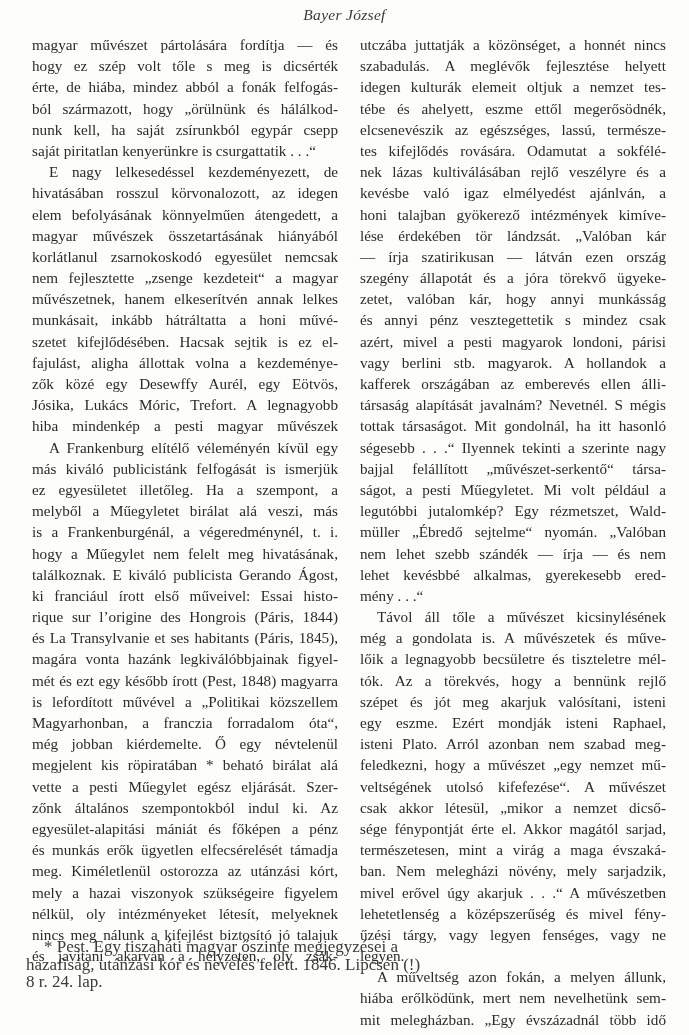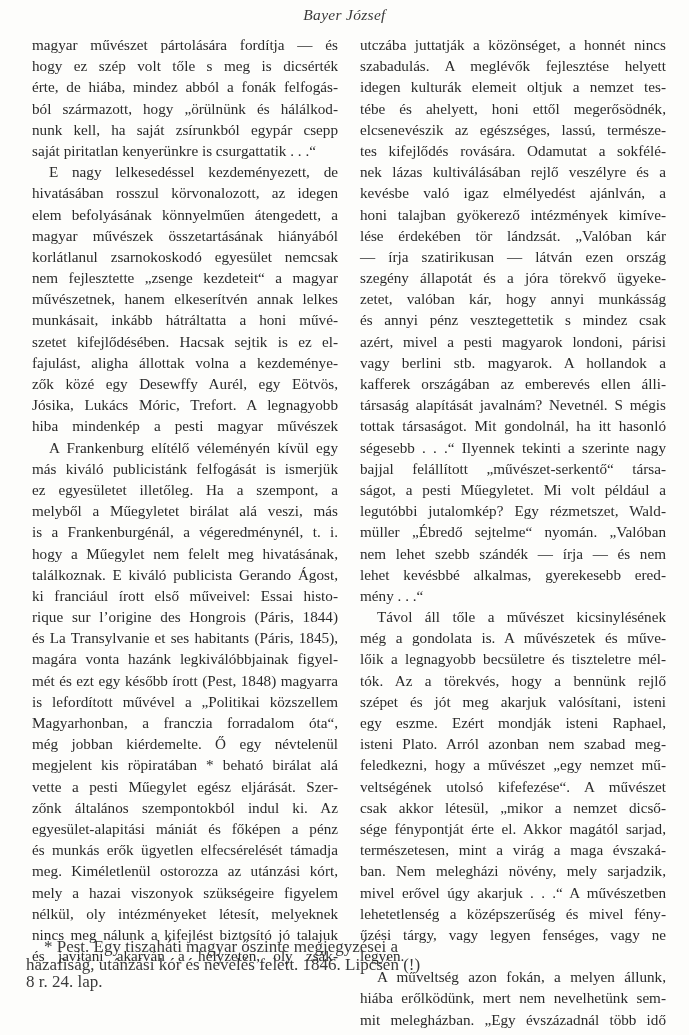--- a/index.html
+++ b/index.html
@@ -120,21 +120,21 @@
     <span class="line">meg. Kiméletlenül ostorozza az utánzási kórt,</span>
     <span class="line">mely a hazai viszonyok szükségeire figyelem</span>
     <span class="line">nélkül, oly intézményeket létesít, melyeknek</span>
     <span class="line">nincs meg nálunk a kifejlést biztosító jó talajuk</span>
     <span class="line">és javitani akarván a helyzeten, oly zsák-</span>
   </div>
 <div class="col col-right" id="right-col">
     <span class="line">utczába juttatják a közönséget, a honnét nincs</span>
     <span class="line">szabadulás. A meglévők fejlesztése helyett</span>
     <span class="line">idegen kulturák elemeit oltjuk a nemzet tes-</span>
-    <span class="line">tébe és ahelyett, honi ettől megerősödnék,</span>
+    <span class="line">tébe és ahelyett, eszme ettől megerősödnék,</span>
     <span class="line">elcsenevészik az egészséges, lassú, természe-</span>
     <span class="line">tes kifejlődés rovására. Odamutat a sokfélé-</span>
     <span class="line">nek lázas kultiválásában rejlő veszélyre és a</span>
     <span class="line">kevésbe való igaz elmélyedést ajánlván, a</span>
     <span class="line">honi talajban gyökerező intézmények kimíve-</span>
     <span class="line">lése érdekében tör lándzsát. „Valóban kár</span>
     <span class="line">— írja szatirikusan — látván ezen ország</span>
     <span class="line">szegény állapotát és a jóra törekvő ügyeke-</span>
     <span class="line">zetet, valóban kár, hogy annyi munkásság</span>
     <span class="line">és annyi pénz vesztegettetik s mindez csak</span>

